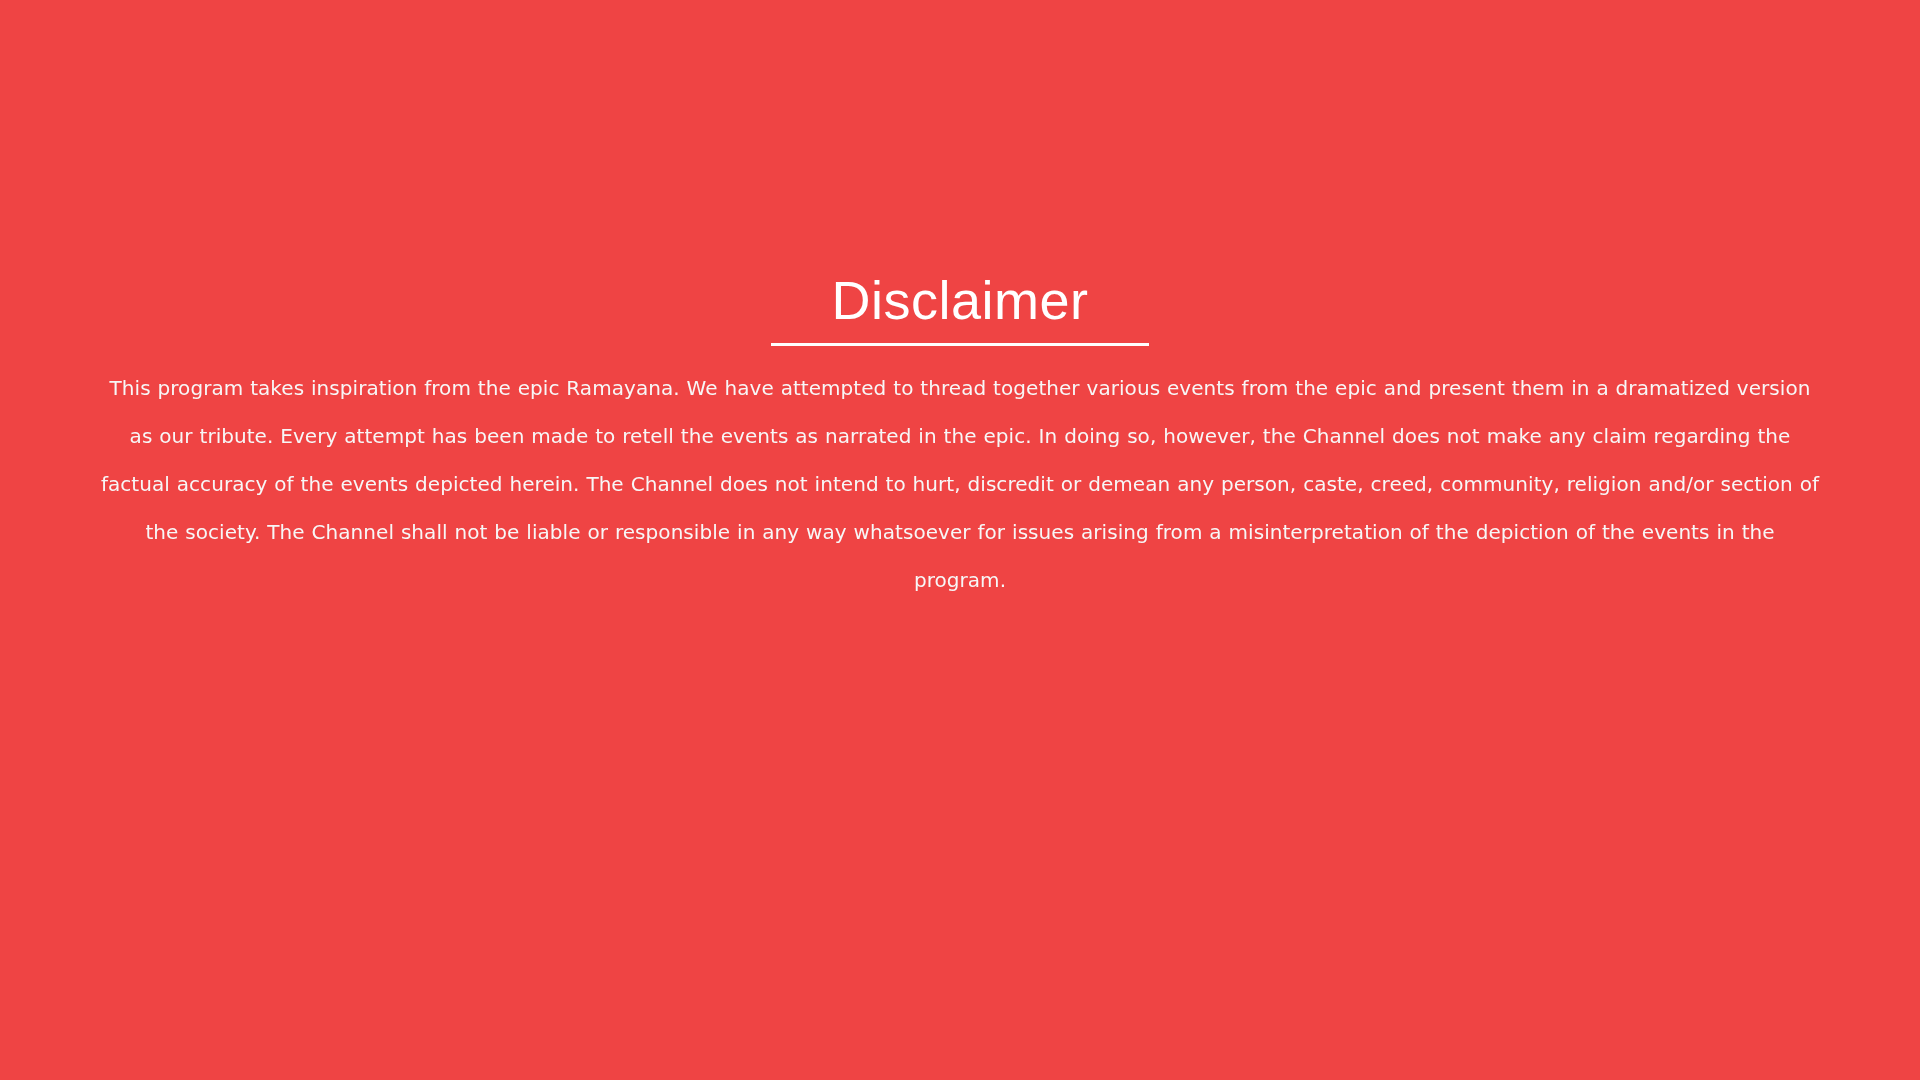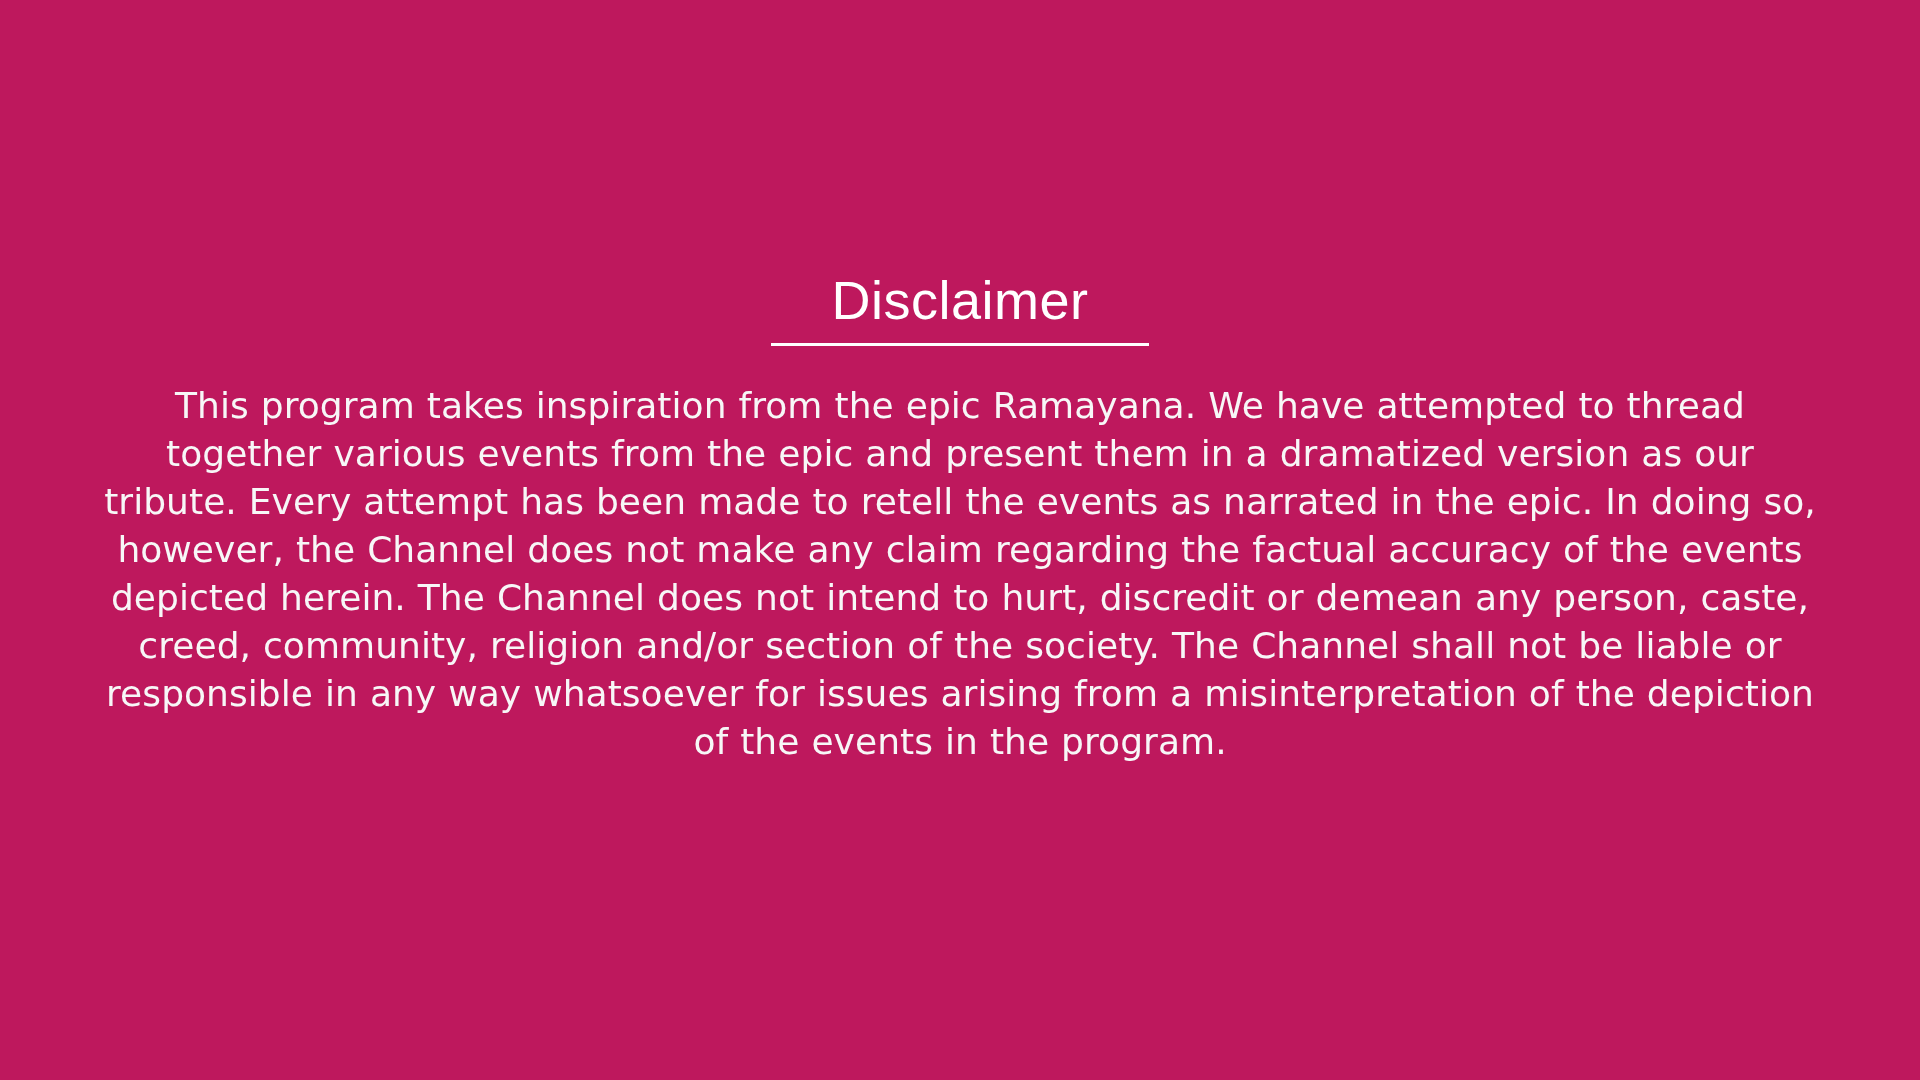--- a/index.html
+++ b/index.html
@@ -11,21 +11,21 @@
     overflow: hidden;
   }
   body {
     font-family: "DejaVu Sans", sans-serif;
     color: #ffffff;
   }
   .slide {
     position: relative;
     width: 1920px;
     height: 1080px;
-    background: #be185d;
+    background: #ef4444;
     display: block;
   }
   .content-wrap {
     position: absolute;
     left: 0;
     top: 0;
     width: 1920px;
     height: 1080px;
     display: flex;
     flex-direction: column;
@@ -42,24 +42,24 @@
     color: #ffffff;
     text-align: center;
   }
   .title-rule {
     margin-top: 14px;
     width: 378px;
     height: 3px;
     background: #ffffff;
   }
   .body-text {
-    margin-top: 36px;
+    margin-top: 18px;
     width: 1720px;
     font-family: "DejaVu Sans", sans-serif;
-    font-size: 36px;
+    font-size: 20px;
     font-weight: 400;
     line-height: 48px;
     text-align: center;
     color: #f7f7f7;
     letter-spacing: 0.05px;
     word-spacing: 0.5px;
   }
 </style>
 </head>
 <body>

